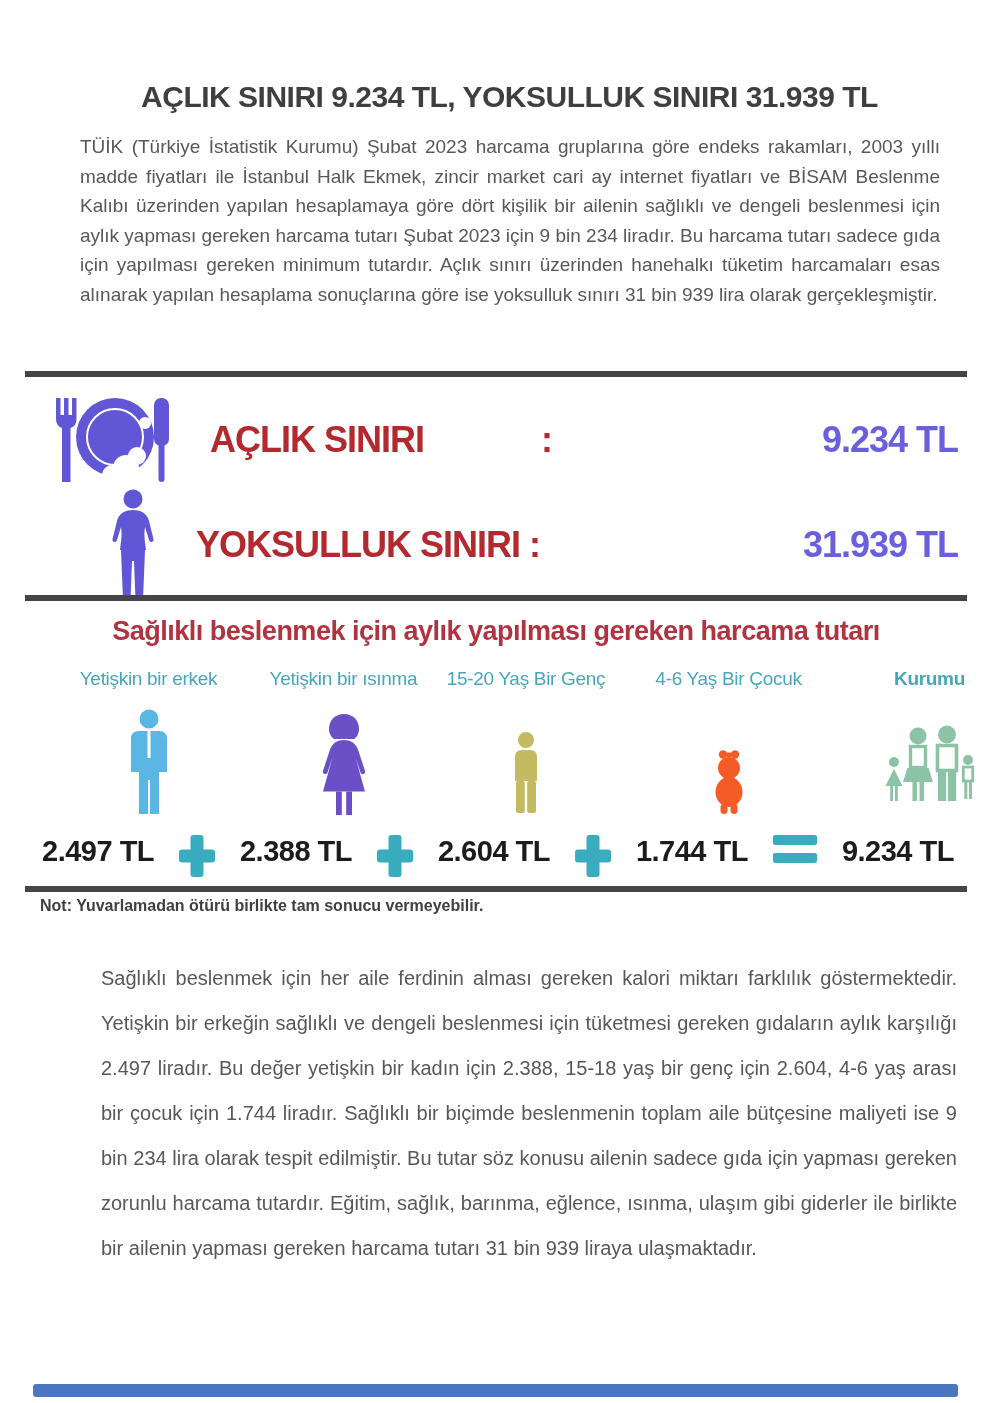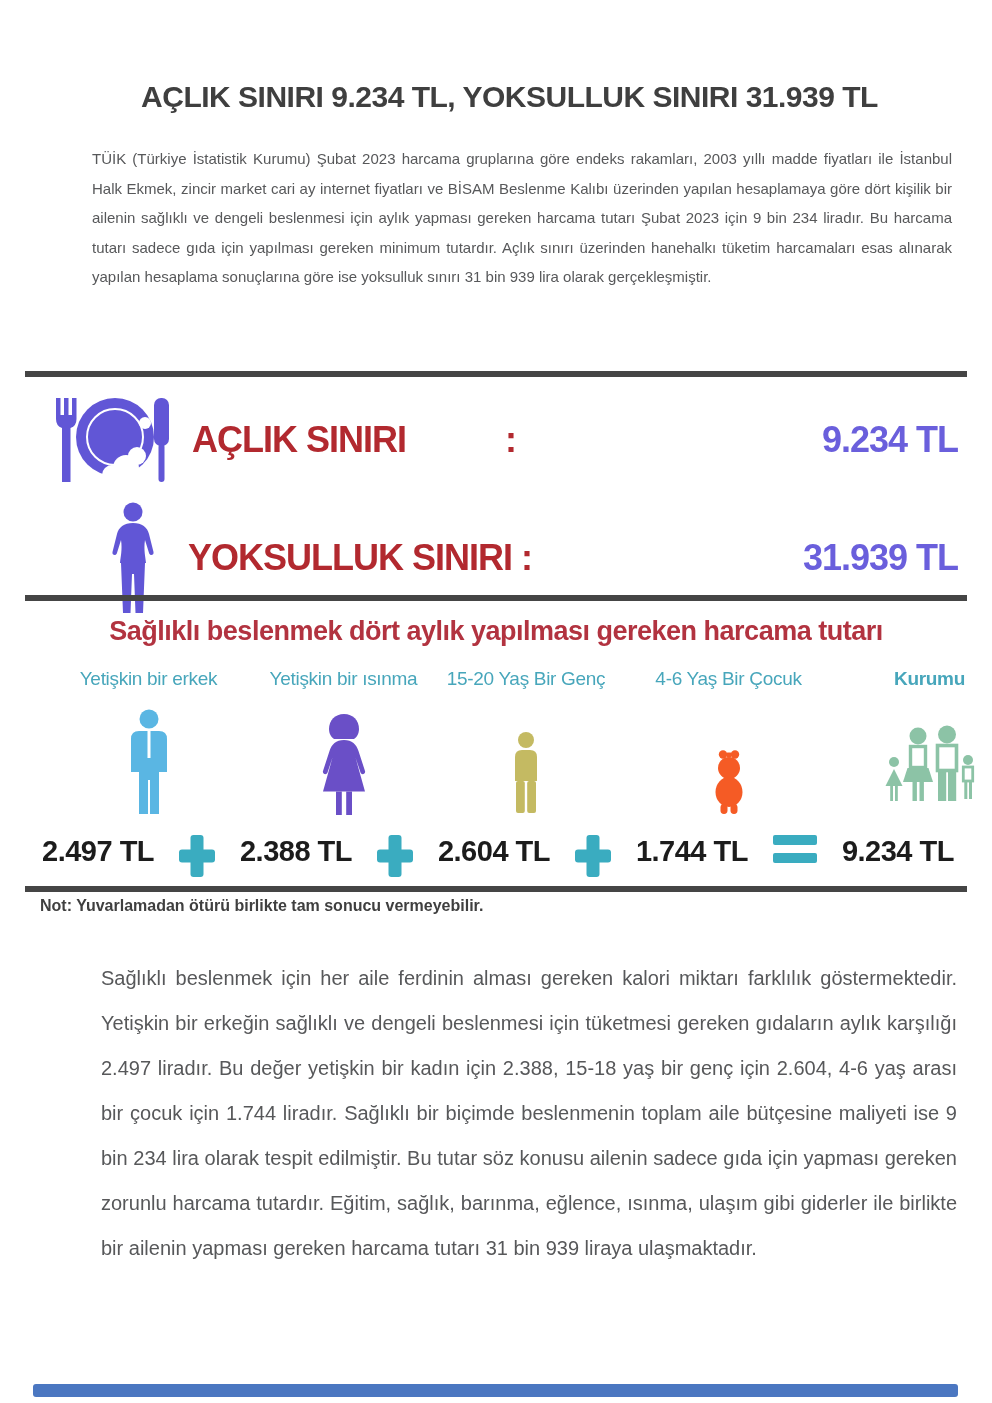--- a/index.html
+++ b/index.html
@@ -5,29 +5,29 @@
   html,body{margin:0;padding:0;background:#ffffff;}
   .page{
     position:relative;width:992px;height:1403px;background:#fff;overflow:hidden;
     font-family:"Liberation Sans","DejaVu Sans",sans-serif;
   }
   .title{
     position:absolute;top:80px;left:0;right:0;margin:0;text-align:center;
     font-size:30px;font-weight:700;color:#3f3f3f;letter-spacing:-0.5px;padding-left:27px;
   }
   .intro{
-    position:absolute;top:132px;left:80px;width:860px;margin:12px;
-    font-size:15px;line-height:29.5px;color:#57585a;text-align:justify;
+    position:absolute;top:132px;left:80px;width:860px;margin:0;
+    font-size:19px;line-height:29.5px;color:#57585a;text-align:justify;
   }
   .divider{position:absolute;left:25px;width:942px;height:6px;background:#454545;}
   .d1{top:371px;} .d2{top:595px;} .d3{top:886px;}
 
   .t-row{position:absolute;left:0;width:992px;display:flex;align-items:center;}
-  .r1{top:394px;height:92px;}
-  .r2{top:502px;height:112px;}
+  .r1{top:394px;height:92px;gap:18px;}
+  .r2{top:489px;height:112px;gap:8px;}
   .t-icon{display:flex;align-items:center;justify-content:center;}
   .r1 .t-icon{margin-left:45px;width:135px;height:90px;}
   .r2 .t-icon{margin-left:85px;width:95px;height:112px;}
   .t-label{
     font-size:36px;font-weight:700;color:#b2292f;letter-spacing:-1px;white-space:nowrap;
   }
   .r1 .t-label{margin-left:12px;width:313px;}
   .r2 .t-label{margin-left:8px;}
   .t-colon{font-size:36px;font-weight:700;color:#b2292f;}
   .t-value{
@@ -119,21 +119,21 @@
         <path d="M29 21 c9 0 14.5 4.5 16 11 l4.5 18 c0.8 3 -3.4 4.2 -4.4 1.2 l-4.1 -13.2 c-1.5 10 0.5 17 1 23 h-26 c0.5 -6 2.5 -13 1 -23 l-4.1 13.2 c-1 3 -5.2 1.8 -4.4 -1.2 l4.5 -18 c1.5 -6.5 7 -11 16 -11 z"></path>
         <path d="M17 61 h24 l-2 50 h-7.5 l-1.5 -39 h-2 l-1.5 39 h-7.5 z"></path>
       </svg>
     </span>
     <span class="t-label">YOKSULLUK SINIRI :</span>
     <span class="t-value">31.939 TL</span>
   </div>
 
   <div class="divider d2"></div>
 
-  <h2 class="section-title">Sağlıklı beslenmek dört aylık yapılması gereken harcama tutarı</h2>
+  <h2 class="section-title">Sağlıklı beslenmek için aylık yapılması gereken harcama tutarı</h2>
 
   <div class="cols">
     <div class="col">Yetişkin bir erkek</div>
     <div class="col">Yetişkin bir ısınma</div>
     <div class="col">15-20 Yaş Bir Genç</div>
     <div class="col">4-6 Yaş Bir Çocuk</div>
     <div class="col total-label">Kurumu</div>
   </div>
 
   <div class="icons">

